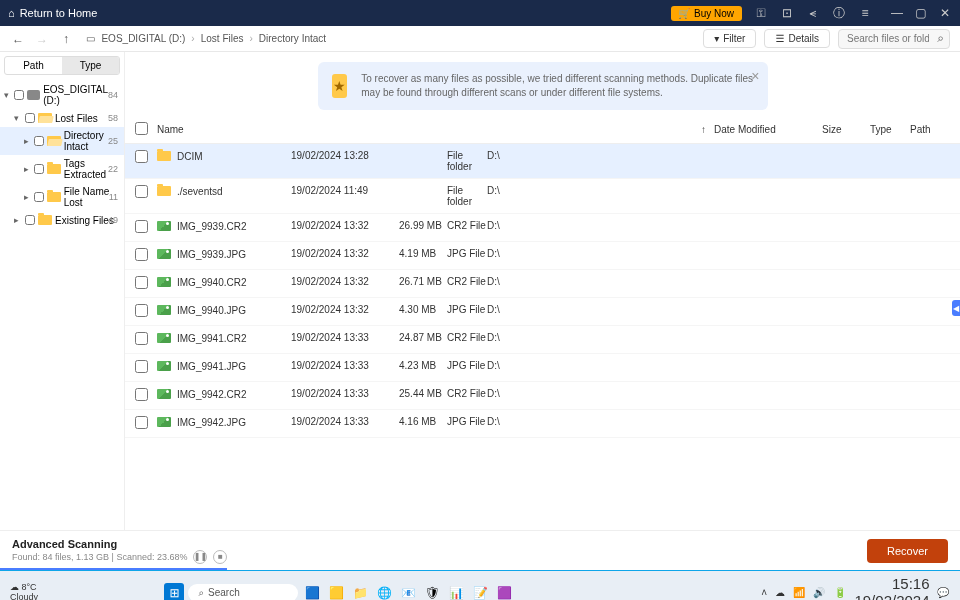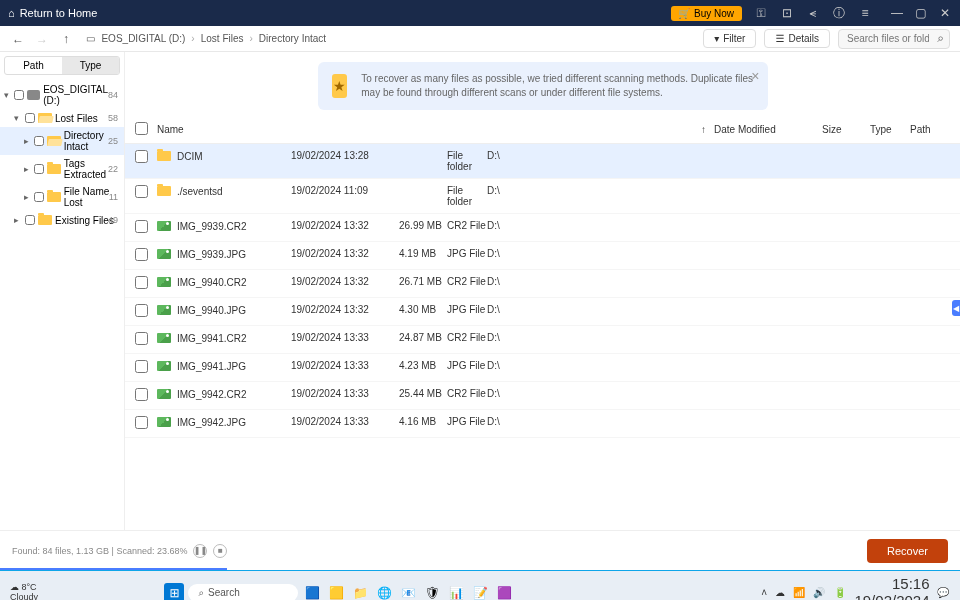--- a/index.html
+++ b/index.html
@@ -236,21 +236,21 @@
         </div>
         <div class="row">
           <div class="col-chk"><input type="checkbox" style=""></div>
           <div class="name">
             <span class="file-ico">
               <span class="folder-closed"></span>
             </span>
             <span>./seventsd</span>
           </div>
           <div style="width:14px"></div>
-          <div class="col-date">19/02/2024 11:09</div>
+          <div class="col-date">19/02/2024 11:49</div>
           <div class="col-size"></div>
           <div class="col-type">File folder</div>
           <div class="col-path">D:\</div>
         </div>
         <div class="row">
           <div class="col-chk"><input type="checkbox" style=""></div>
           <div class="name">
             <span class="file-ico">
               <span class="img-ico"></span>
             </span>
@@ -359,20 +359,21 @@
           <div class="col-size">4.16 MB</div>
           <div class="col-type">JPG File</div>
           <div class="col-path">D:\</div>
         </div>
       </div>
   </div>
 </div>
 
 <div class="footer">
   <div class="footer-left">
+    <h5>Advanced Scanning</h5>
     <div class="sub">
       <span>Found: 84 files, 1.13 GB  |  Scanned: 23.68%</span>
       <span class="circ-btn">❚❚</span>
       <span class="circ-btn">■</span>
     </div>
   </div>
   <div class="recover-btn">Recover</div>
   <div class="progress" id="progress" style="width: 23.68%;"></div>
 </div>
 

